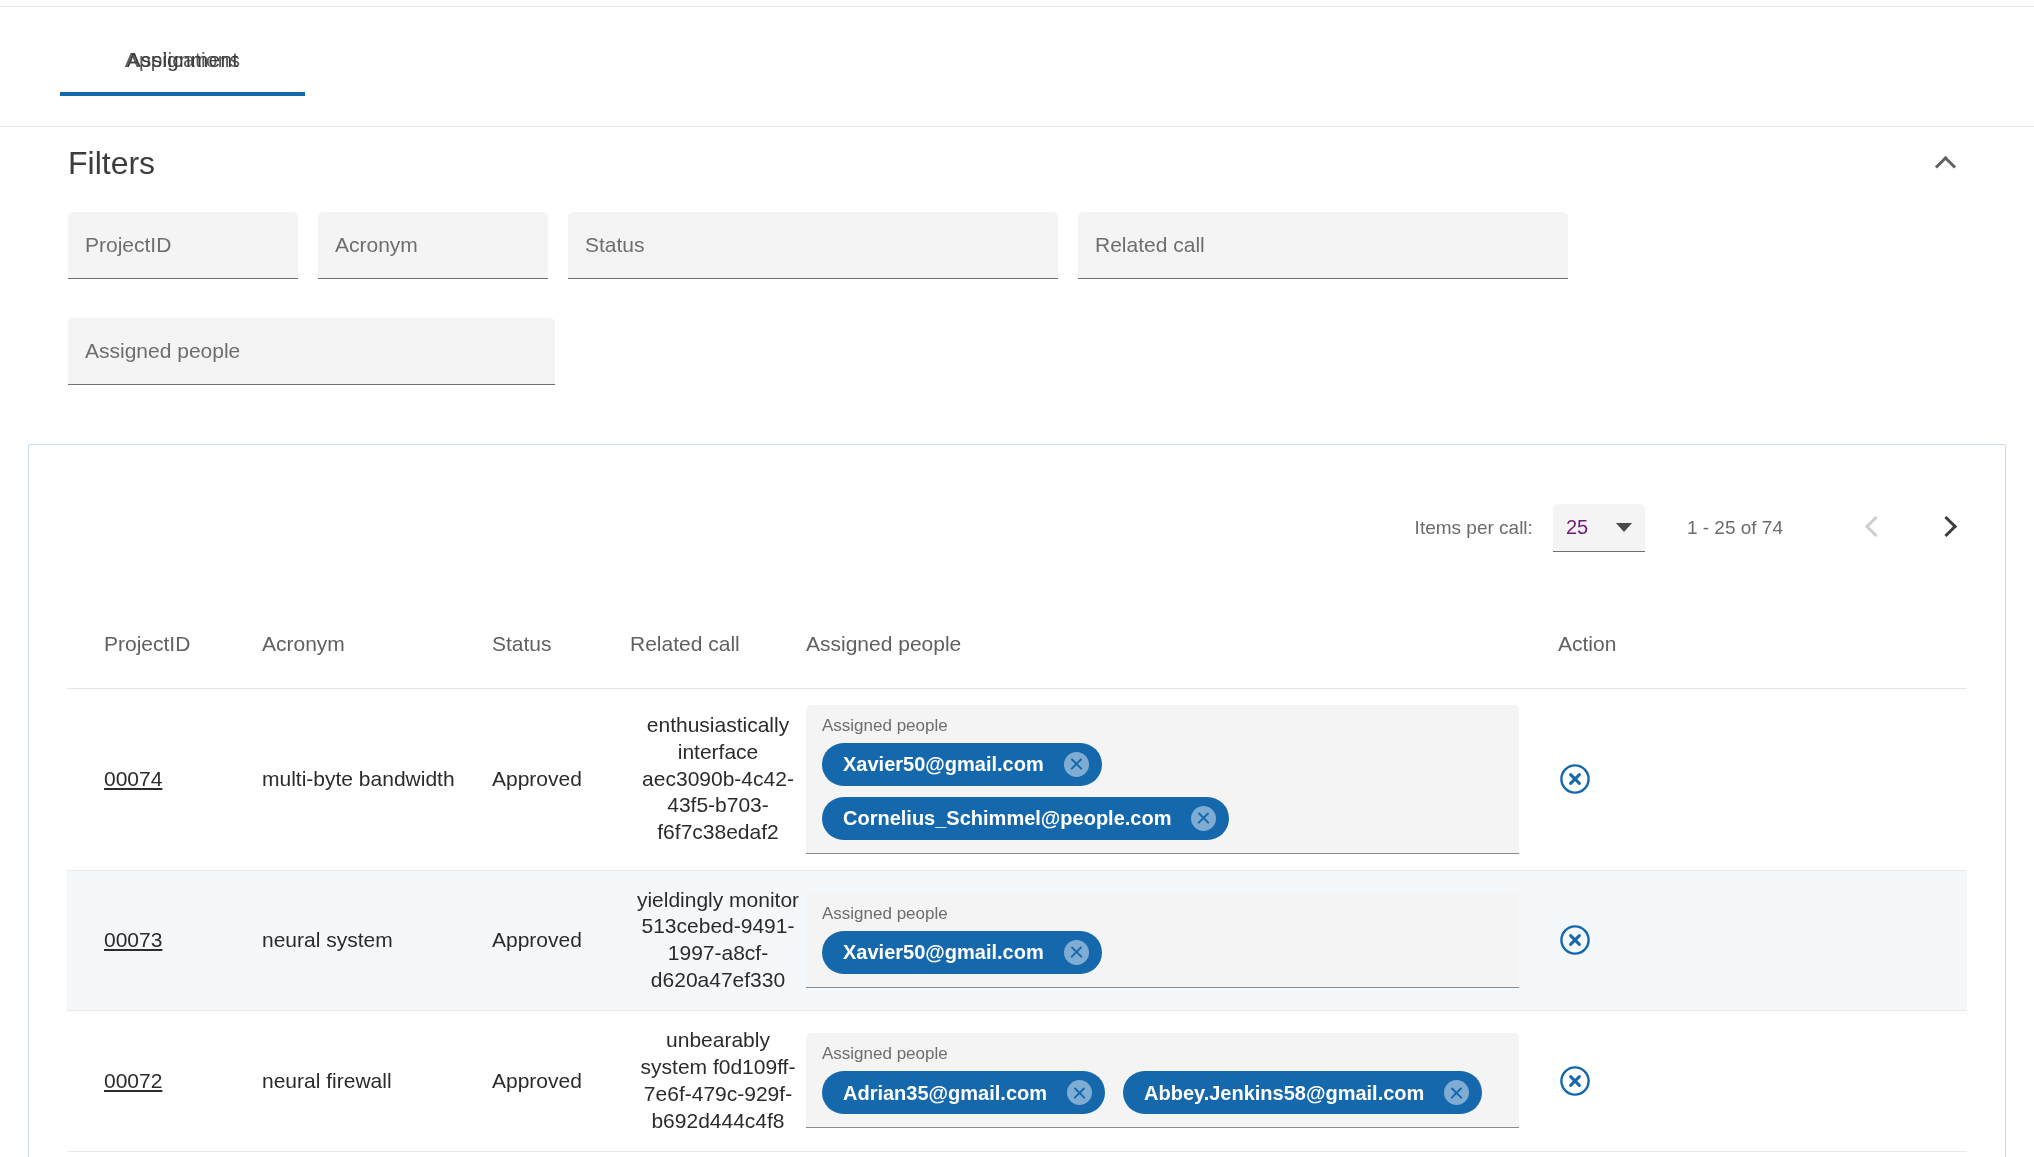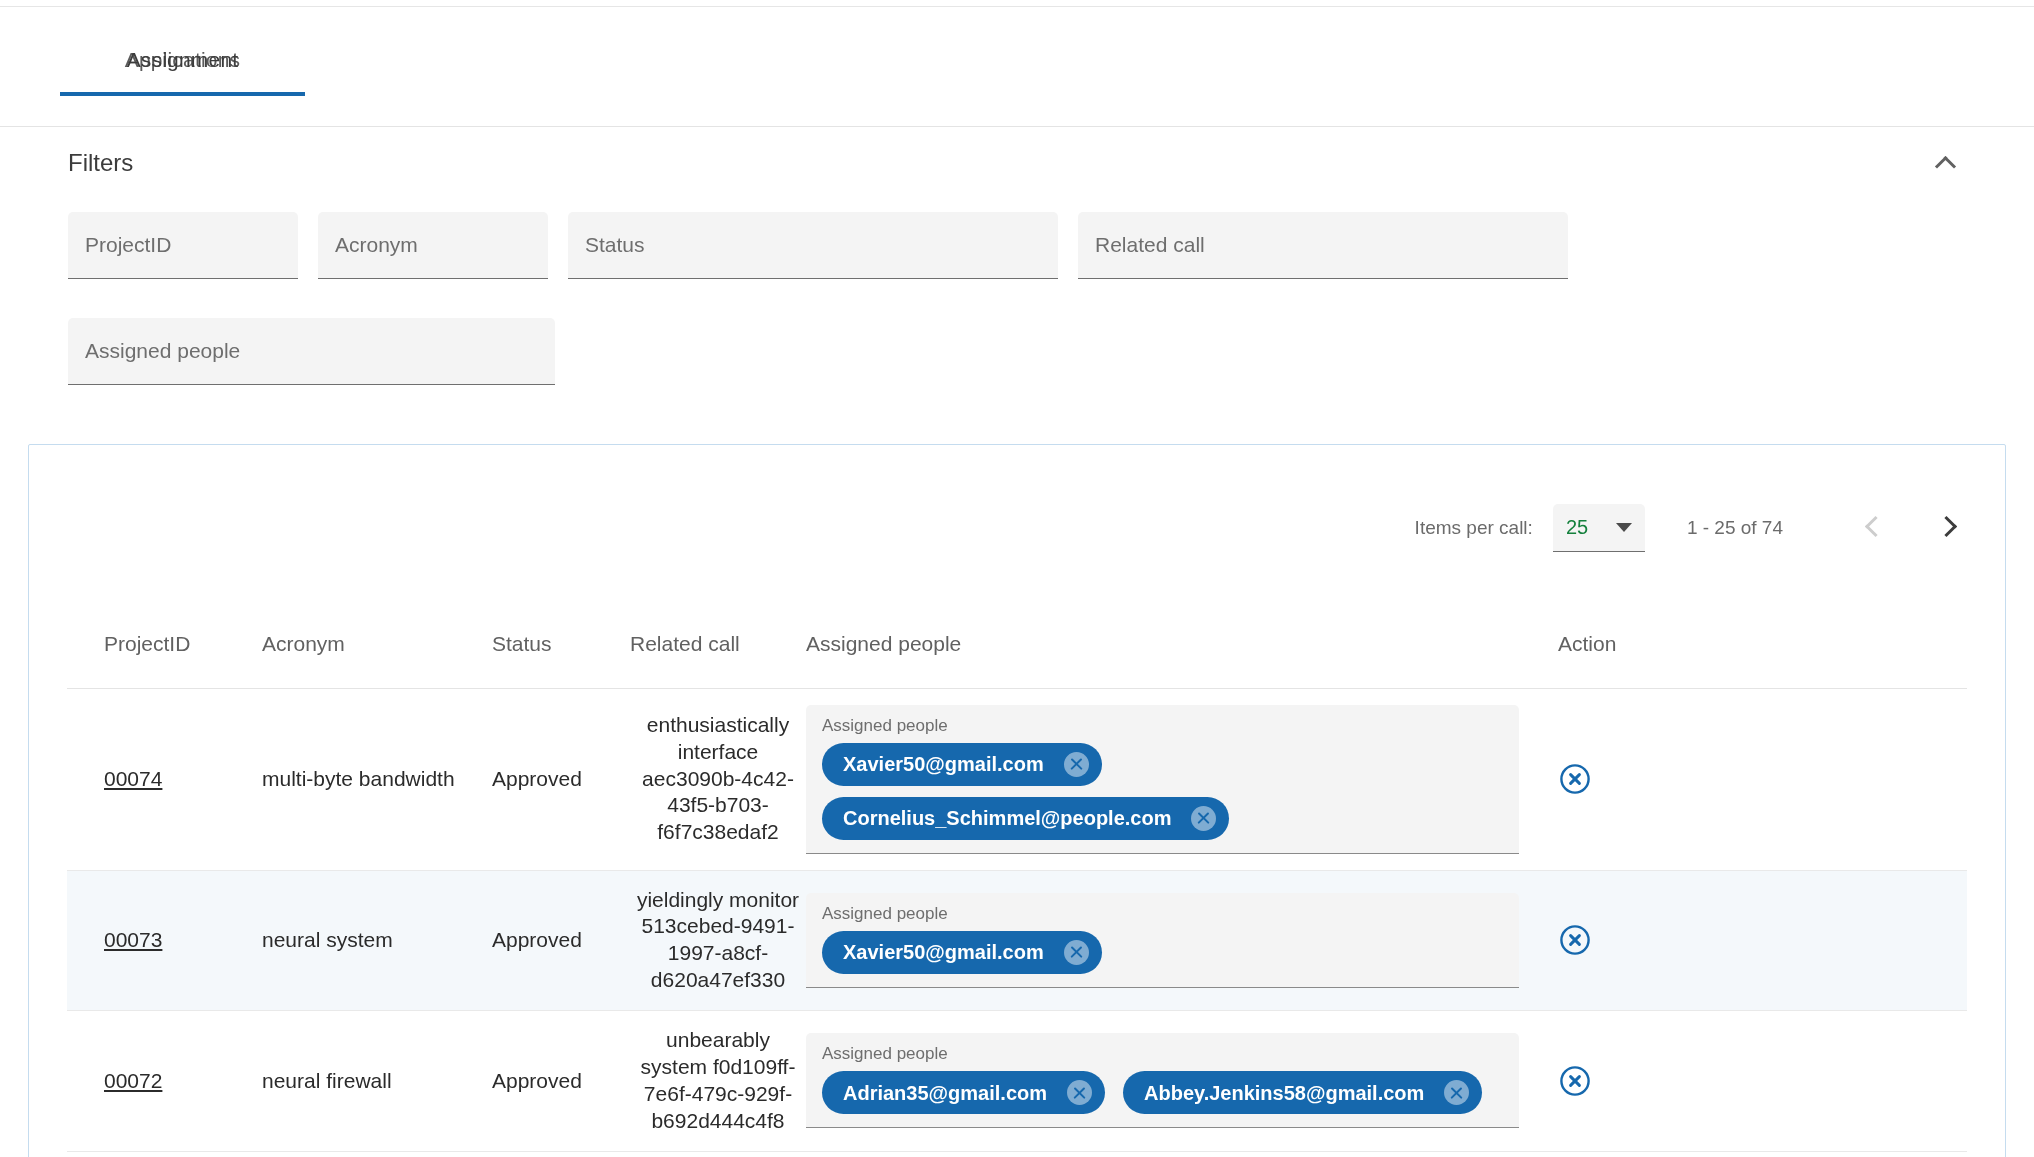--- a/index.html
+++ b/index.html
@@ -27,21 +27,21 @@
   .tab.active .tab-inner { color:#3c3c3c; }
   .tab .underline { position:absolute; left:0; bottom:0; height:4px; width:245px; background:transparent; }
   .tab.active .underline { background:#1668ad; }
   .tabs-rule { position:absolute; top:96px; left:0; width:2034px; height:1px; background:#e4e4e4; }
 
   
   .filters-header {
     position:absolute; top:140px; left:68px; width:1900px;
     display:flex; align-items:center; justify-content:space-between;
   }
-  .filters-title { font-size:24px; color:#3c3c3c; }
+  .filters-title { font-size:32px; color:#3c3c3c; }
   .chev-btn { width:46px; height:46px; display:flex; align-items:center; justify-content:center; cursor:pointer; }
   .chev-up {
     width:15px; height:15px; border-left:3px solid #616161; border-top:3px solid #616161;
     transform: rotate(45deg); margin-top:6px;
   }
 
   .filter-row { position:absolute; left:68px; display:flex; gap:20px; }
   .filter-row.r1 { top:212px; }
   .filter-row.r2 { top:318px; }
   .ff {
@@ -68,21 +68,21 @@
     position:absolute; right:45px; top:59px;
     display:flex; align-items:center; gap:0;
     font-size:19px; color:#6b6b6b;
   }
   .pg-label { margin-right:20px; white-space:nowrap; }
   .pg-select {
     background:#f4f4f4; border-bottom:1px solid #6f6f6f; border-radius:5px 5px 0 0;
     width:92px; height:48px; display:flex; align-items:center; justify-content:space-between;
     padding:0 13px; cursor:pointer; margin-right:42px;
   }
-  .pg-select .val { font-size:20px; color:#15803d; }
+  .pg-select .val { font-size:20px; color:#701a75; }
   .caret { width:0;height:0;border-left:8px solid transparent;border-right:8px solid transparent;border-top:9px solid #4a4a4a; }
   .pg-range { white-space:nowrap; color:#6b6b6b; margin-right:80px; }
   .pg-nav { display:flex; align-items:center; gap:45px; }
   .nav-arrow { width:26px;height:26px; position:relative; cursor:pointer; }
   .nav-arrow i {
     position:absolute; left:5px; top:4px;
     width:15px;height:15px;border-top:3px solid #3c3c3c;border-right:3px solid #3c3c3c;
   }
   .nav-arrow.prev i { transform:rotate(-135deg); border-color:#cdcdcd; }
   .nav-arrow.next i { transform:rotate(45deg); }

